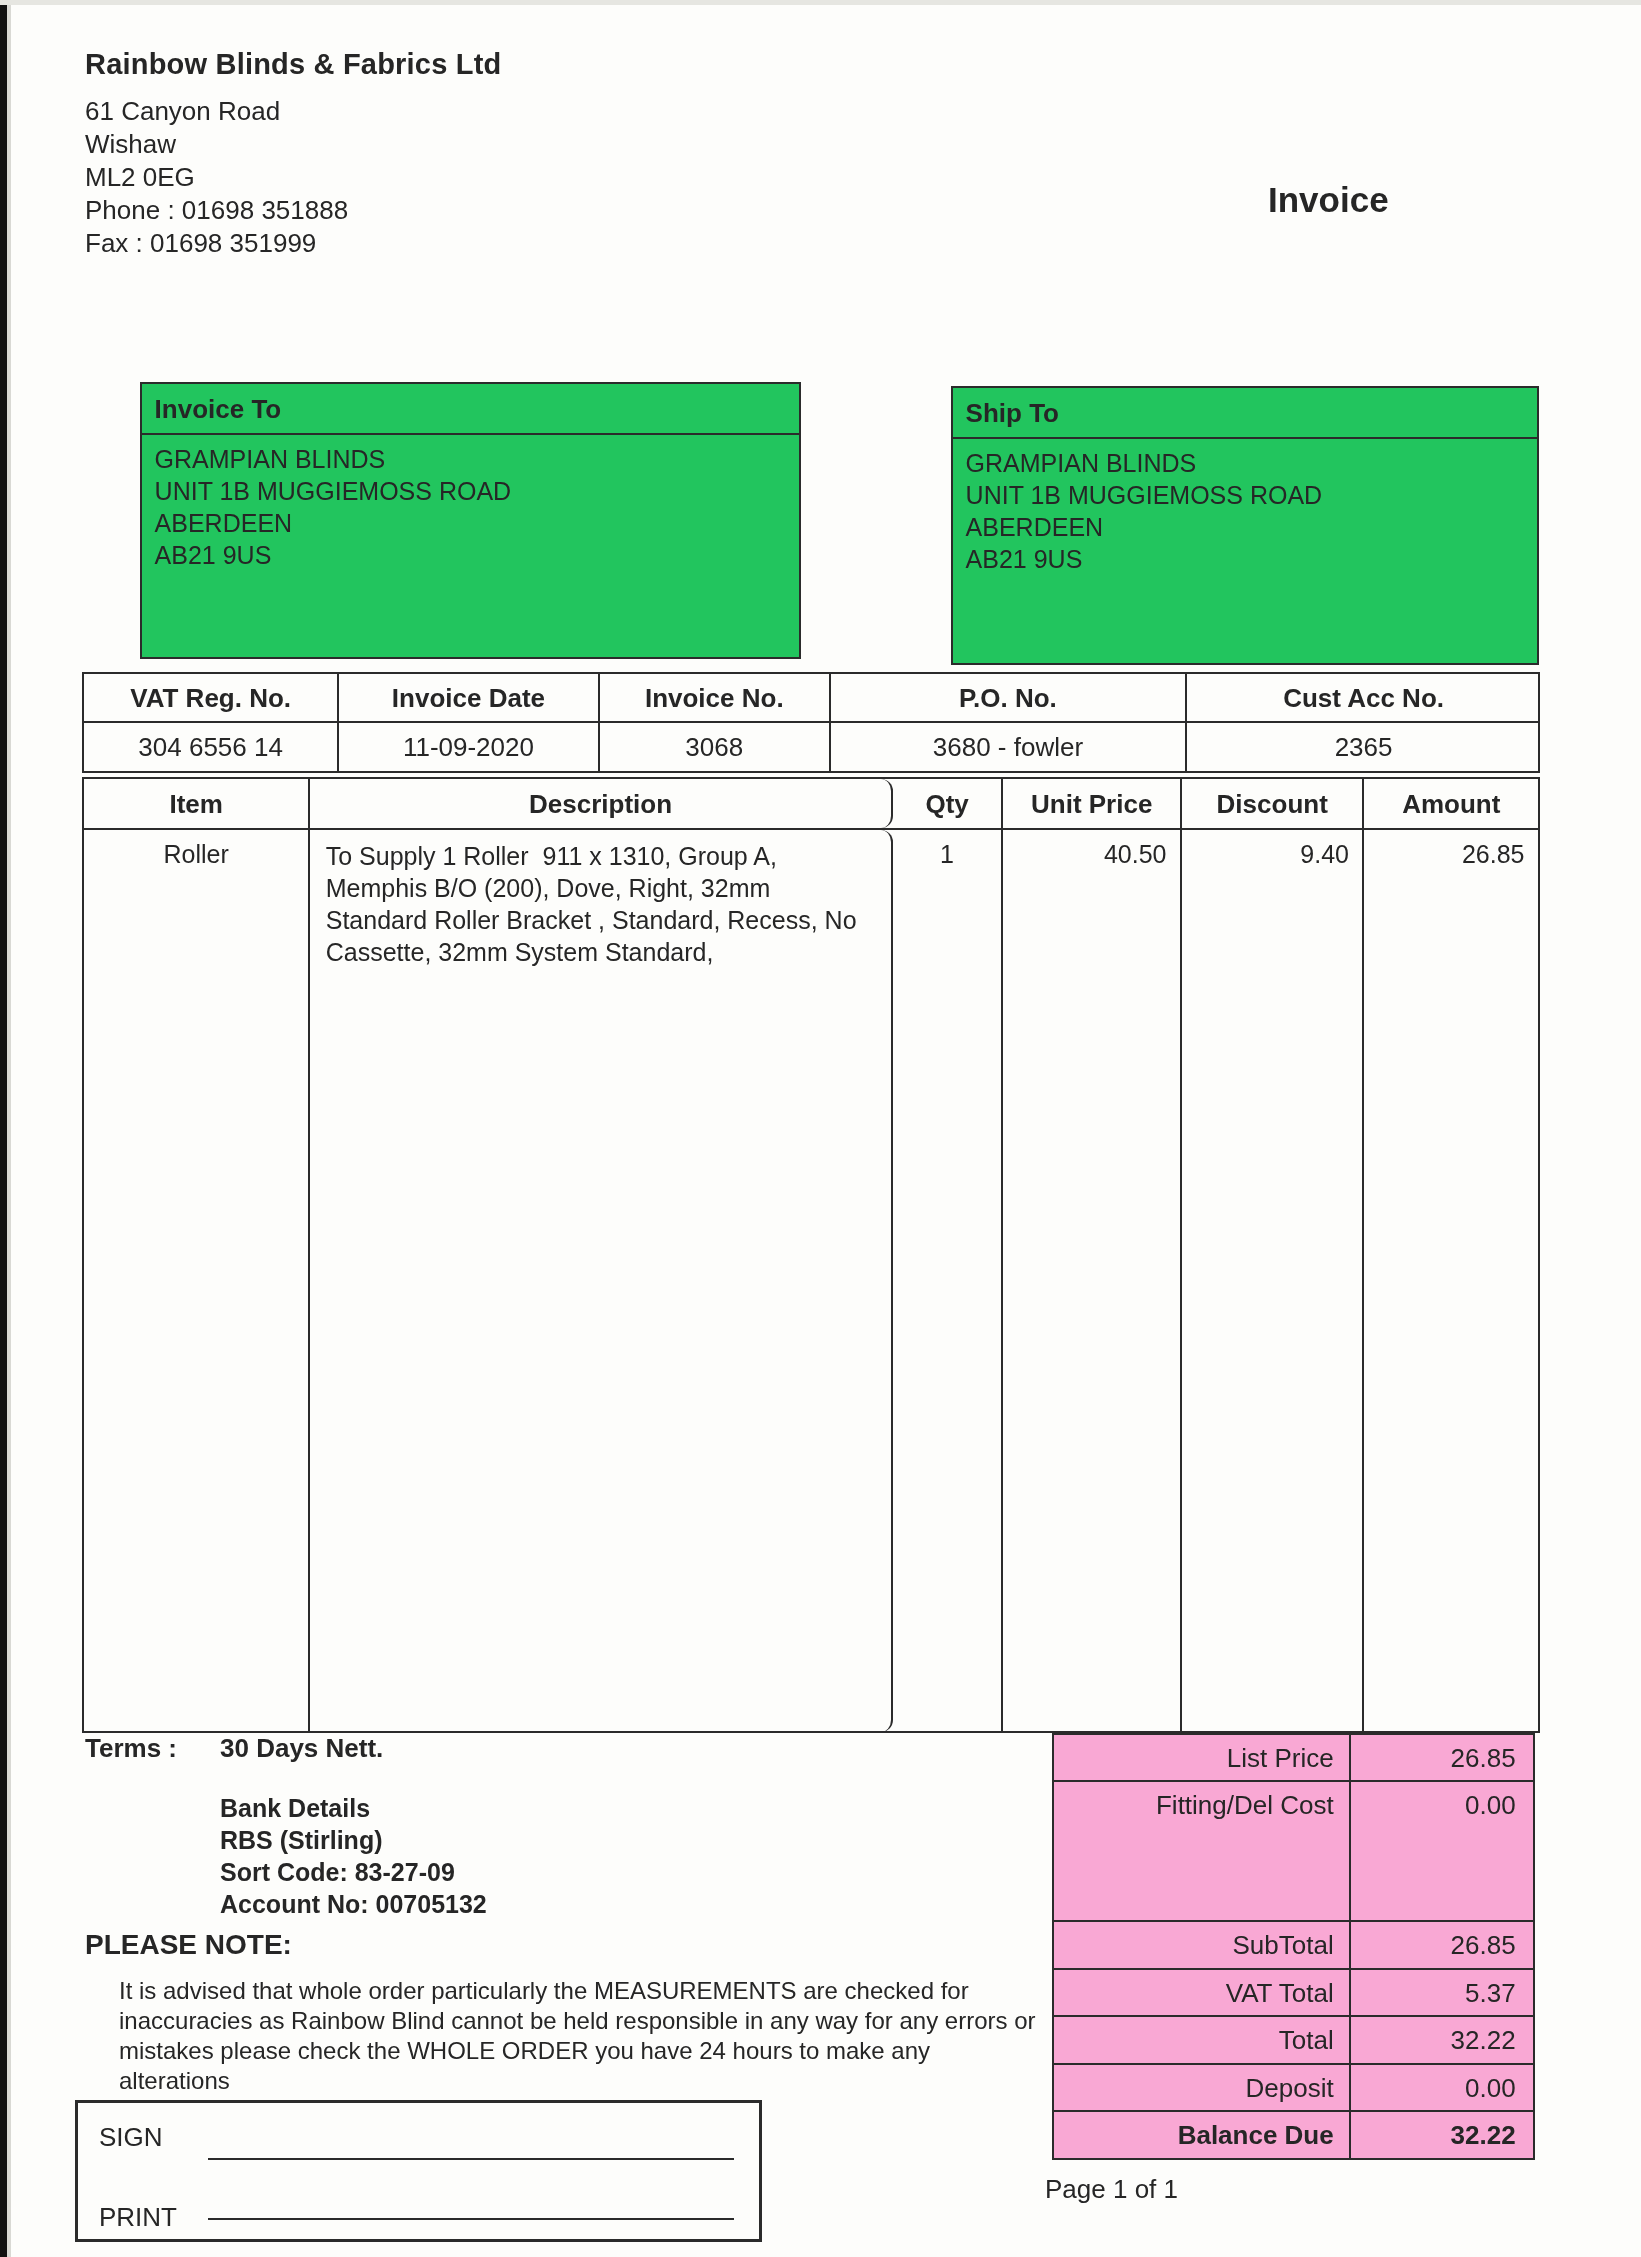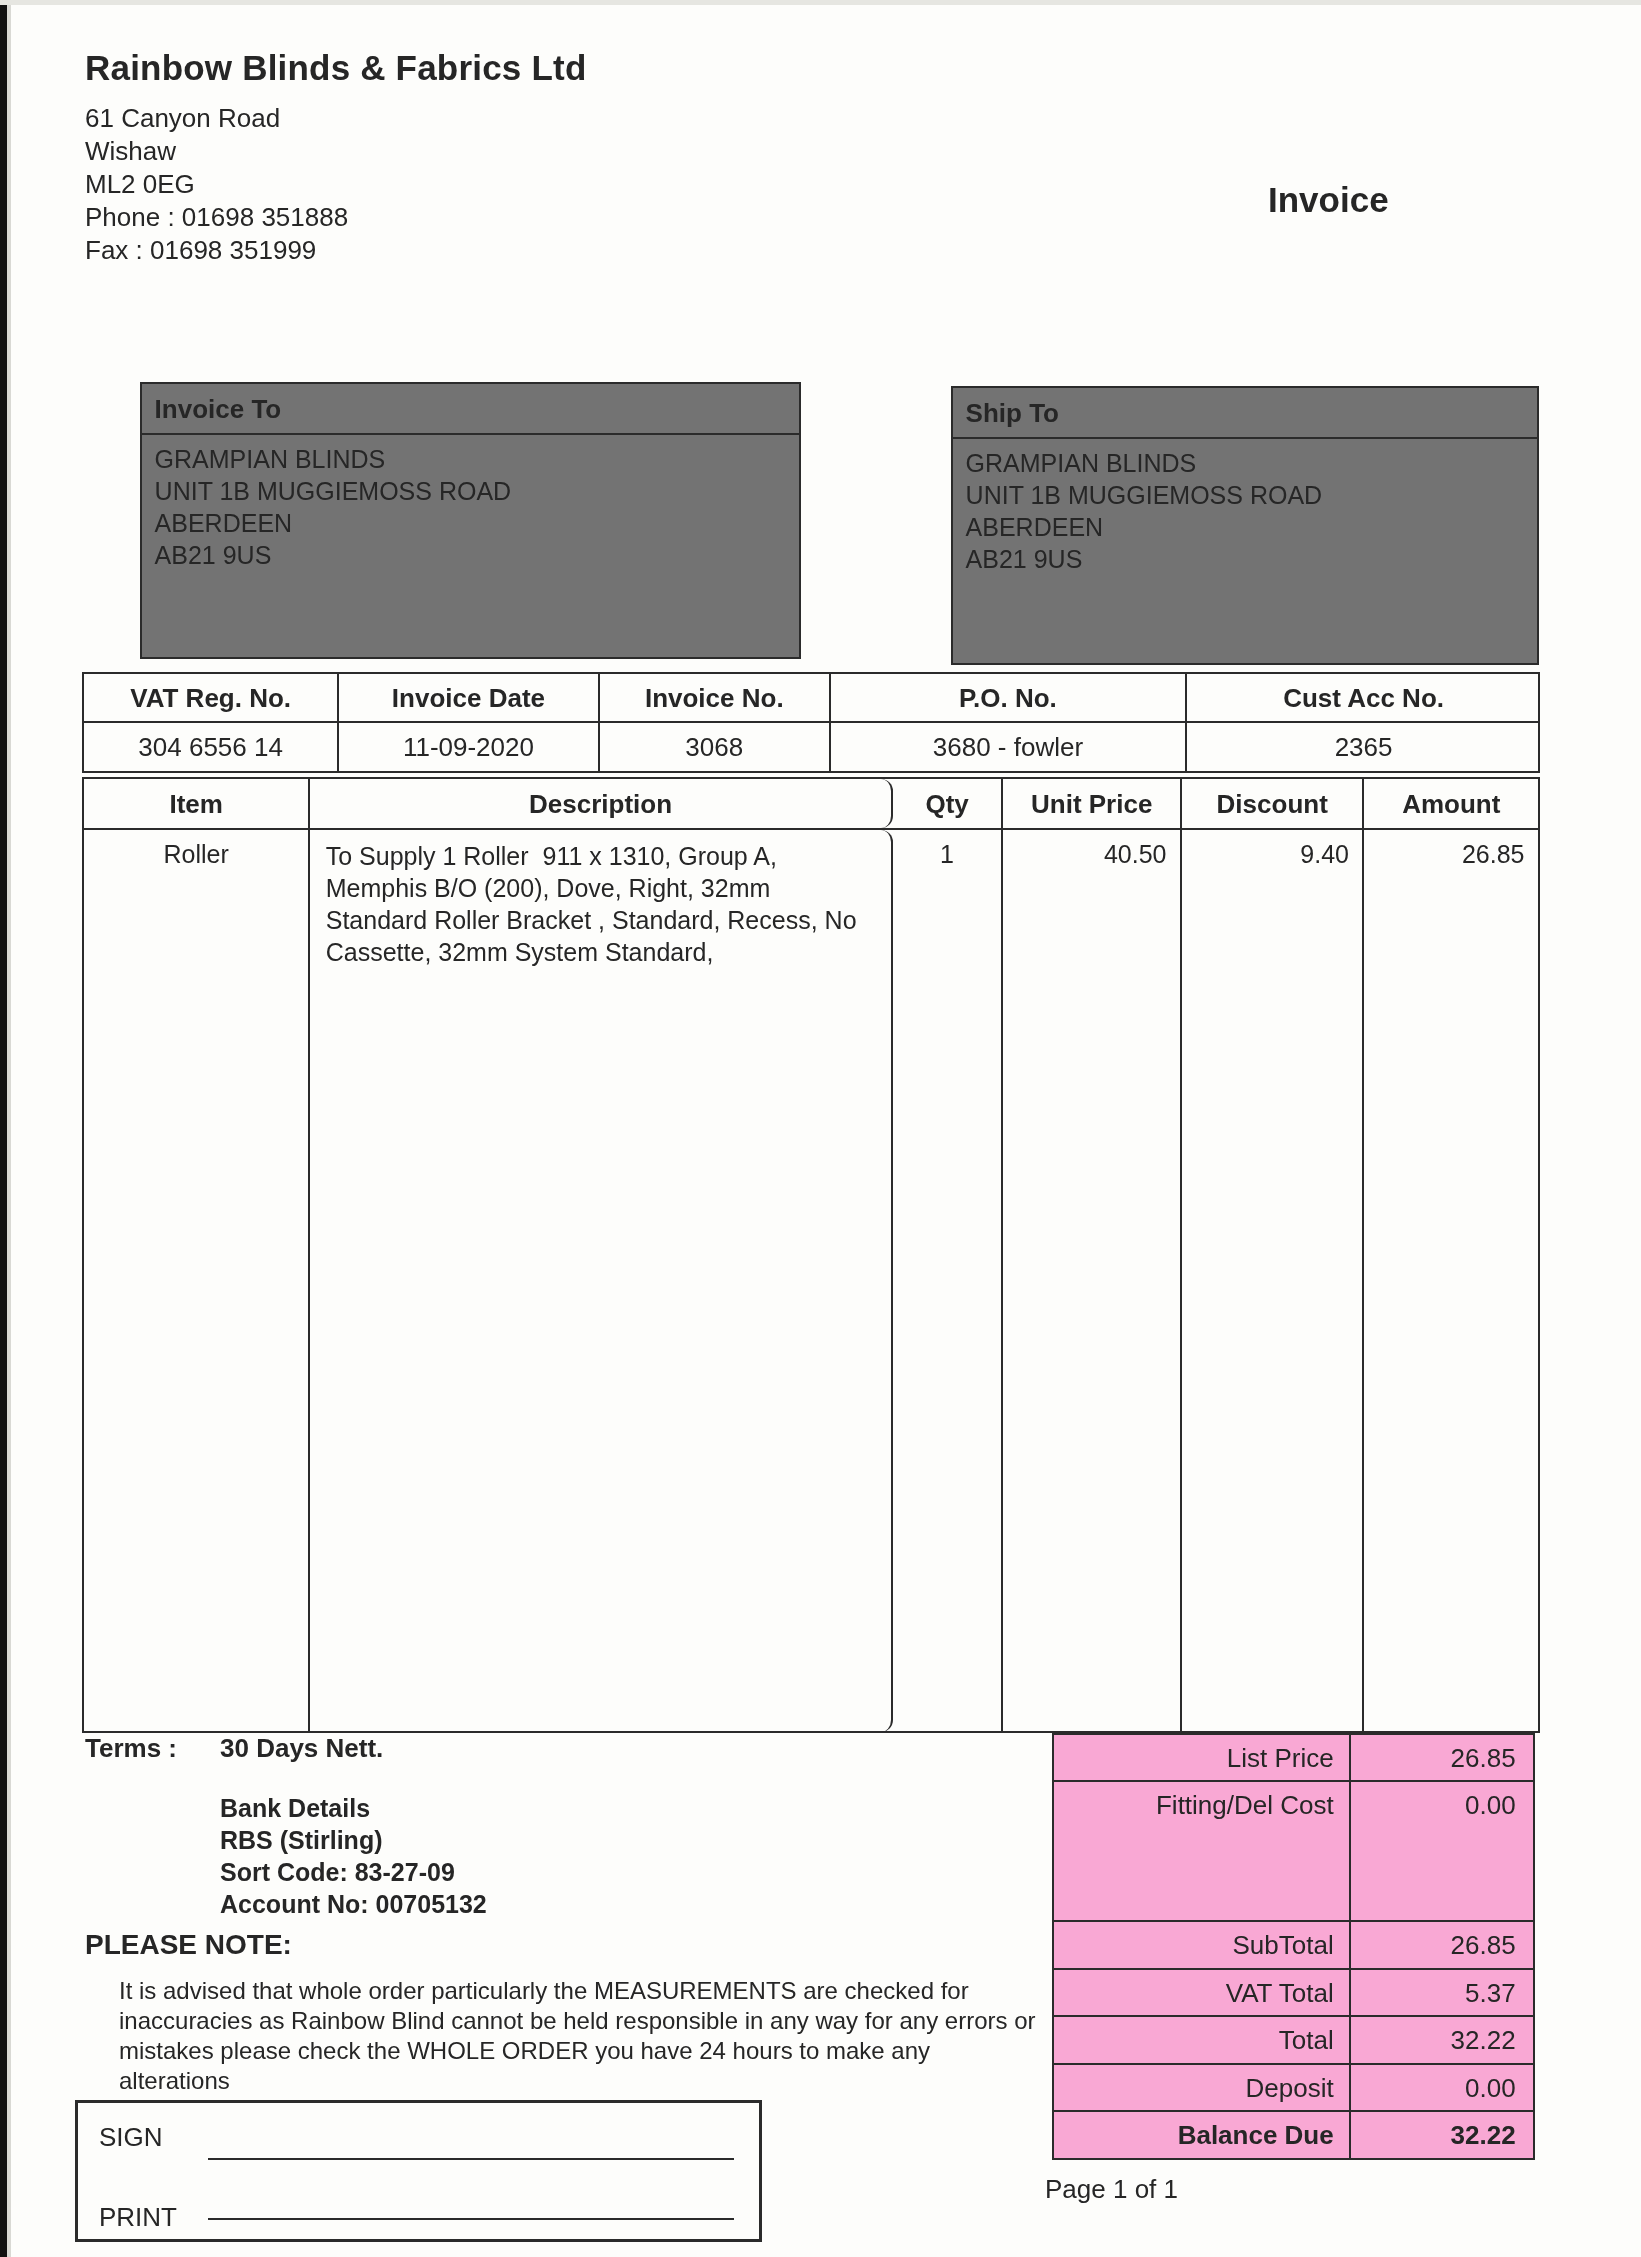--- a/index.html
+++ b/index.html
@@ -9,26 +9,26 @@
     font-family:"Liberation Sans","DejaVu Sans",sans-serif;
     color:#262626;
   }
   
   .scan-edge-left{position:absolute;left:0;top:0;width:6.8px;height:2257px;background:#111;}
   .scan-edge-left2{position:absolute;left:6.8px;top:0;width:3.9px;height:2257px;background:#d9d9d4;}
   .scan-edge-top{position:absolute;left:0;top:0;width:1641px;height:4.8px;background:#e6e6e1;}
 
   
   .company{position:absolute;left:85px;top:48px;}
-  .company-name{font-size:35px;font-weight:bold;letter-spacing:0.2px;}
+  .company-name{font-size:29px;font-weight:bold;letter-spacing:0.2px;}
   .company-address{margin-top:13.5px;font-size:26px;line-height:33px;}
   .doc-title{position:absolute;left:1268px;top:180px;font-size:35px;font-weight:bold;}
 
   
-  .addr-box{position:absolute;border:2.9px solid #2b2b2b;background:#737373;}
+  .addr-box{position:absolute;border:2.9px solid #2b2b2b;background:#22c55e;}
   .addr-box .addr-head{font-size:26px;font-weight:bold;padding:9.7px 12.6px 8.7px 12.6px;border-bottom:2.9px solid #2b2b2b;}
   .addr-box .addr-body{font-size:25px;line-height:32px;padding:7.7px 12.6px;}
   .box-invoice-to{left:140px;top:382px;width:657px;height:273px;}
   .box-ship-to{left:951px;top:386px;width:584px;height:275px;}
 
   
   .info-table{position:absolute;left:82px;top:672px;width:1458px;border:2.9px solid #2b2b2b;box-sizing:border-box;}
   .info-row{display:flex;}
   .info-row.hdr{border-bottom:2.9px solid #2b2b2b;}
   .info-cell{box-sizing:border-box;border-right:2.9px solid #2b2b2b;text-align:center;font-size:26px;padding:8.7px 5.8px 7.7px 5.8px;}

